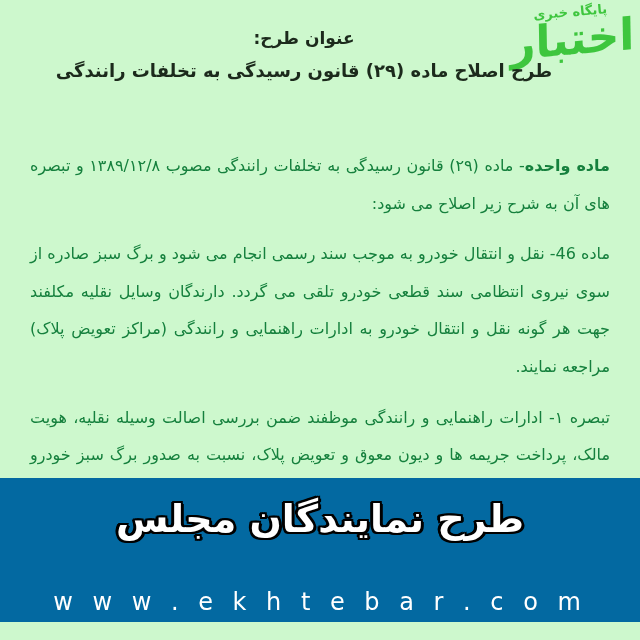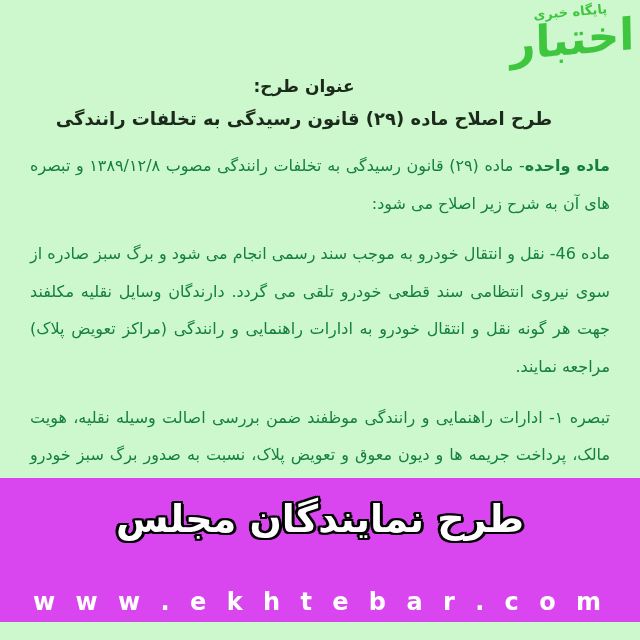--- a/index.html
+++ b/index.html
@@ -35,21 +35,20 @@
     margin-top:-2px;
     transform:skewX(-4deg);
   }
   
   .title-block{
     position:absolute;
     top:28px;left:0;width:608px;
     text-align:center;
     color:#1c2a1c;
     font-weight:bold;
-    margin-top:48px;
   }
   .title-label{
     font-size:17px;
     margin:0 0 12px 0;
   }
   .title-line{
     font-size:18px;
     margin:0;
   }
   
@@ -61,41 +60,41 @@
     line-height:2.35;
     text-align:justify;
   }
   .body-text p{margin:0 0 13px 0;}
   .para-lead{font-weight:bold;}
   
   .banner{
     position:absolute;
     left:0;top:478px;
     width:640px;height:144px;
-    background:#d946ef;
+    background:#0369a1;
     text-align:center;
   }
   .banner-line{
     color:#ffffff;
     font-weight:bold;
     font-size:38px;
     line-height:1.26;
     margin:0;
     text-shadow:
       2px 0 0 #000,-2px 0 0 #000,0 2px 0 #000,0 -2px 0 #000,
       2px 2px 0 #000,-2px -2px 0 #000,2px -2px 0 #000,-2px 2px 0 #000,
       3px 1px 0 #000,-3px -1px 0 #000;
   }
   .banner-line-1{padding-top:18px;}
   .website{
     position:absolute;
     bottom:6px;left:0;width:640px;
     direction:ltr;
     color:#ffffff;
-    font-weight:bold;
+    font-weight:normal;
     font-size:24px;
     letter-spacing:6px;
     text-align:center;
     white-space:nowrap;
   }
 </style>
 </head>
 <body>
 
 <div class="page">

